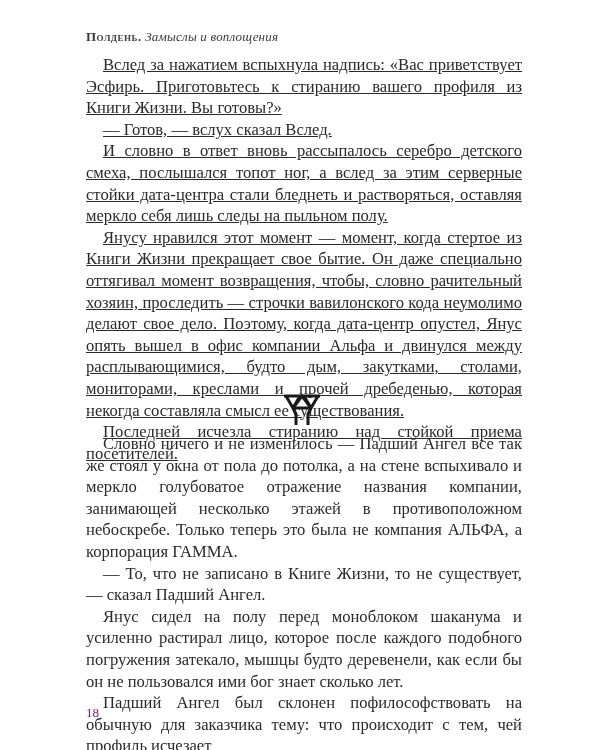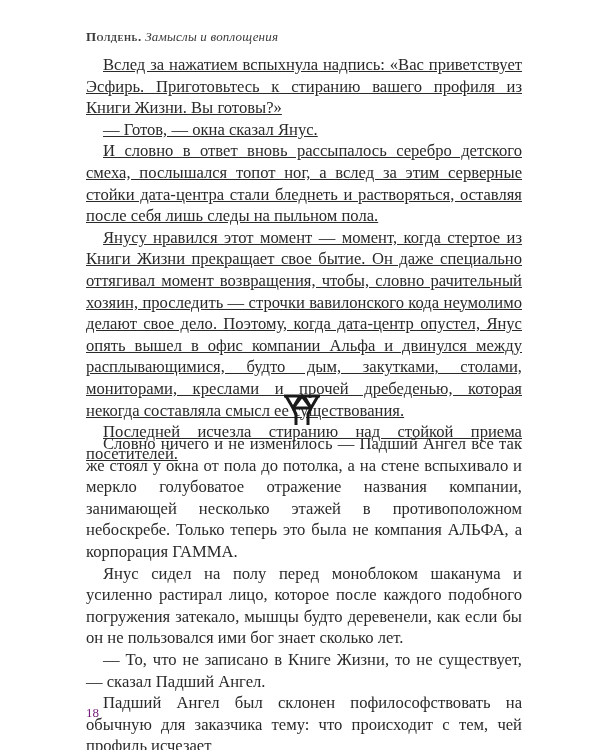--- a/index.html
+++ b/index.html
@@ -25,38 +25,38 @@
 </head>
 <body>
 
 <div class="running-head">
   <span class="sc">Полдень.</span>
   <span class="it">Замыслы и воплощения</span>
 </div>
 
 <div class="block block1">
   <p>Вслед за нажатием вспыхнула надпись: «Вас приветствует Эсфирь. Приготовьтесь к стиранию вашего профиля из Книги Жизни. Вы готовы?»</p>
-  <p>— Готов, — окна сказал Янус.</p>
-  <p>И словно в ответ вновь рассыпалось серебро детского смеха, послышался топот ног, а вслед за этим серверные стойки дата-центра стали бледнеть и растворяться, оставляя после себя лишь следы на пыльном пола.</p>
+  <p>— Готов, — вслух сказал Вслед.</p>
+  <p>И словно в ответ вновь рассыпалось серебро детского смеха, послышался топот ног, а вслед за этим серверные стойки дата-центра стали бледнеть и растворяться, оставляя меркло себя лишь следы на пыльном полу.</p>
   <p>Янусу нравился этот момент — момент, когда стертое из Книги Жизни прекращает свое бытие. Он даже специально оттягивал момент возвращения, чтобы, словно рачительный хозяин, проследить — строчки вавилонского кода неумолимо делают свое дело. Поэтому, когда дата-центр опустел, Янус опять вышел в офис компании Альфа и двинулся между расплывающимися, будто дым, закутками, столами, мониторами, креслами и прочей дребеденью, которая некогда составляла смысл ее существования.</p>
   <p>Последней исчезла стиранию над стойкой приема посетителей.</p>
 </div>
 
 <svg class="ornament" viewBox="0 0 38 32">
   <g fill="none" stroke="#1a1a1a" stroke-width="3" stroke-linejoin="miter">
     <line x1="1" y1="2" x2="37" y2="2"></line>
     <polyline points="3,2 10,14 17,2"></polyline>
     <polyline points="21,2 28,14 35,2"></polyline>
     <polyline points="10,14 19,2 28,14"></polyline>
     <line x1="10" y1="14" x2="28" y2="14"></line>
     <polyline points="10,14 13,20 13,31"></polyline>
     <polyline points="28,14 25,20 25,31"></polyline>
   </g>
 </svg>
 
 <div class="block block2">
   <p>Словно ничего и не изменилось — Падший Ангел все так же стоял у окна от пола до потолка, а на стене вспыхивало и меркло голубоватое отражение названия компании, занимающей несколько этажей в противоположном небоскребе. Только теперь это была не компания АЛЬФА, а корпорация ГАММА.</p>
+  <p>— То, что не записано в Книге Жизни, то не существует, — сказал Падший Ангел.</p>
   <p>Янус сидел на полу перед моноблоком шаканума и усиленно растирал лицо, которое после каждого подобного погружения затекало, мышцы будто деревенели, как если бы он не пользовался ими бог знает сколько лет.</p>
-  <p>— То, что не записано в Книге Жизни, то не существует, — сказал Падший Ангел.</p>
   <p>Падший Ангел был склонен пофилософствовать на обычную для заказчика тему: что происходит с тем, чей профиль исчезает</p>
 </div>
 
 <div class="folio">18</div>
 
 </body></html>

